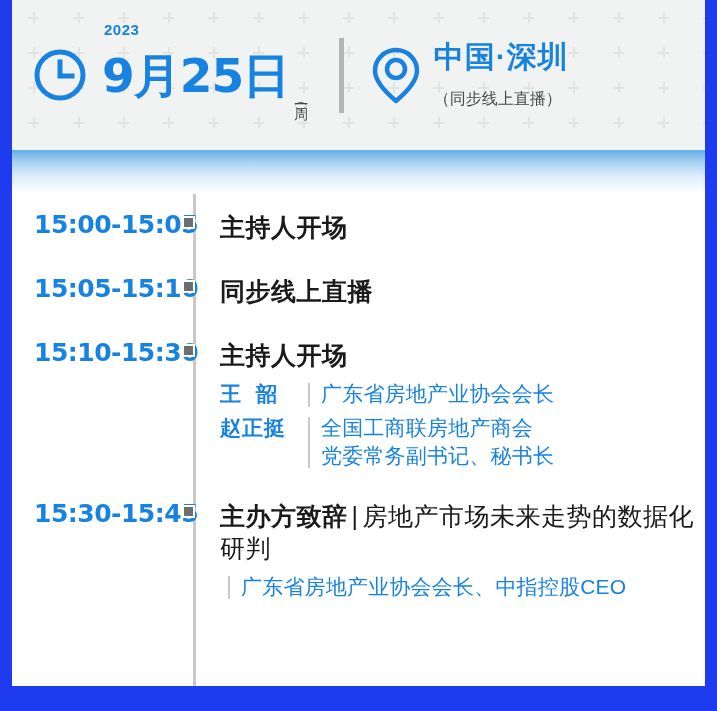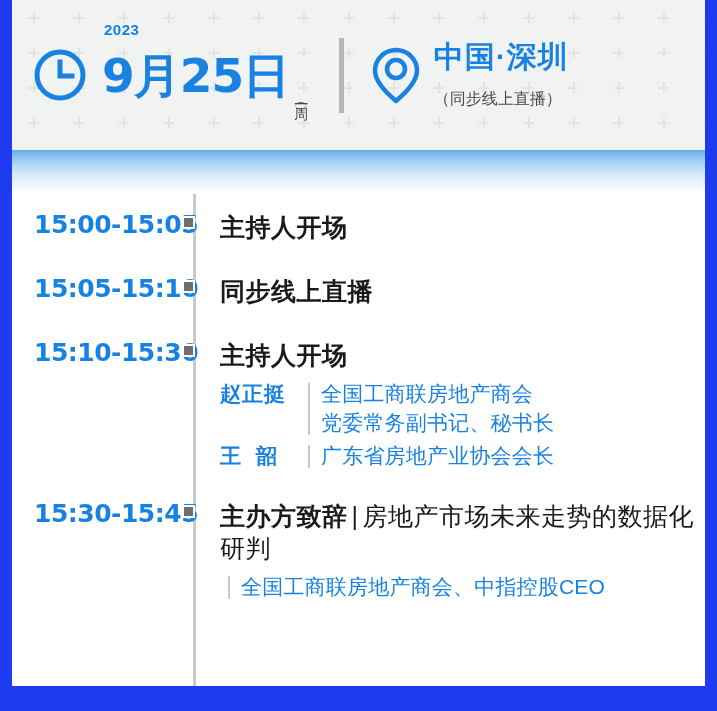--- a/index.html
+++ b/index.html
@@ -321,47 +321,47 @@
               <div class="title"><span>同步线上直播</span></div>
             </div>
           </div>
           <div class="row">
             <div class="time">15:10-15:30</div>
             <div class="marker"></div>
             <div class="content">
               <div class="title"><span>主持人开场</span></div>
               <div class="speakers">
                 <div class="speaker">
+                  <div class="sp-name">王  韶</div>
+                  <div class="sp-div"></div>
+                  <div class="sp-org">
+                    <div>广东省房地产业协会会长</div>
+                  </div>
+                </div>
+                <div class="speaker">
                   <div class="sp-name">赵正挺</div>
                   <div class="sp-div"></div>
                   <div class="sp-org">
                     <div>全国工商联房地产商会</div>
                     <div>党委常务副书记、秘书长</div>
-                  </div>
-                </div>
-                <div class="speaker">
-                  <div class="sp-name">王  韶</div>
-                  <div class="sp-div"></div>
-                  <div class="sp-org">
-                    <div>广东省房地产业协会会长</div>
                   </div>
                 </div>
               </div>
             </div>
           </div>
           <div class="row">
             <div class="time">15:30-15:45</div>
             <div class="marker"></div>
             <div class="content">
               <div class="title"><span>主办方致辞</span><span class="sep">|</span><span class="sub">房地产市场未来走势的数据化研判</span></div>
               <div class="speakers">
                 <div class="speaker">
                   <div class="sp-div"></div>
                   <div class="sp-org">
-                    <div>全国工商联房地产商会、中指控股CEO</div>
+                    <div>广东省房地产业协会会长、中指控股CEO</div>
                   </div>
                 </div>
               </div>
             </div>
           </div>
         </div>
     </div>
 
   </div>
 </div>

